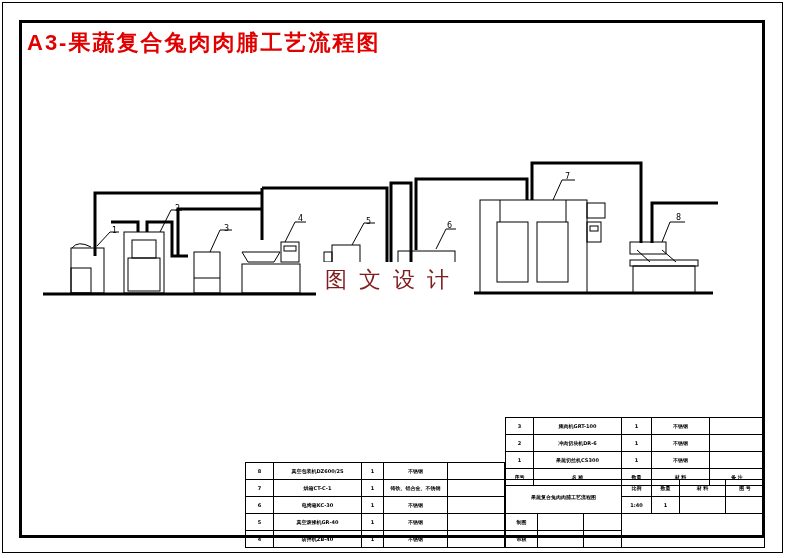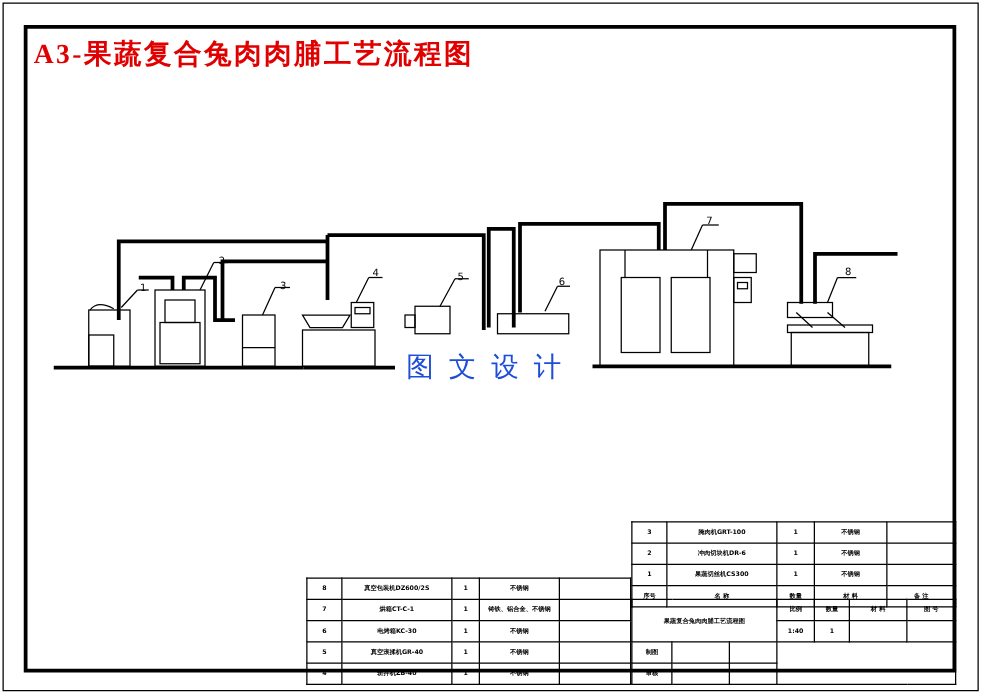--- a/index.html
+++ b/index.html
@@ -1,21 +1,21 @@
 <!DOCTYPE html>
 <html><head>
 <meta charset="utf-8">
 <style>
   html,body{margin:0;padding:0;background:#fff;}
   body{width:787px;height:558px;position:relative;overflow:hidden;font-family:"DejaVu Sans",sans-serif;}
   .outer{position:absolute;left:2px;top:2px;width:781px;height:551px;border:1px solid #000;box-sizing:border-box;}
   .inner{position:absolute;left:19px;top:20px;width:746px;height:518px;border:3px solid #000;box-sizing:border-box;}
-  .title{position:absolute;left:27px;top:28px;color:#e00000;font-family:Liberation Serif, serif;font-size:22px;font-weight:bold;letter-spacing:2px;}
+  .title{position:absolute;left:27px;top:28px;color:#e00000;font-family:Liberation Sans, sans-serif;font-size:22px;font-weight:bold;letter-spacing:2px;}
   svg.draw{position:absolute;left:0;top:0;}
-  .watermark{position:absolute;left:318px;top:276px;width:150px;height:36px;background:#fff;font-family:Liberation Mono, monospace;font-size:22px;letter-spacing:12px;color:#1d4ed8;display:flex;align-items:center;justify-content:center;}
+  .watermark{position:absolute;left:318px;top:262px;width:150px;height:36px;background:#fff;font-family:Liberation Mono, monospace;font-size:22px;letter-spacing:12px;color:#7f1d1d;display:flex;align-items:center;justify-content:center;}
   table.bom{position:absolute;border-collapse:collapse;font-size:5px;font-weight:bold;}
   table.bom td{border:1px solid #000;text-align:center;padding:0;height:16px;line-height:16px;overflow:hidden;white-space:nowrap;}
   .lbl{position:absolute;font-size:8px;color:#000;}
 </style>
 </head>
 <body>
 
 <div class="outer"></div>
 <div class="inner"></div>
 <div class="title">A3-果蔬复合兔肉肉脯工艺流程图</div>

